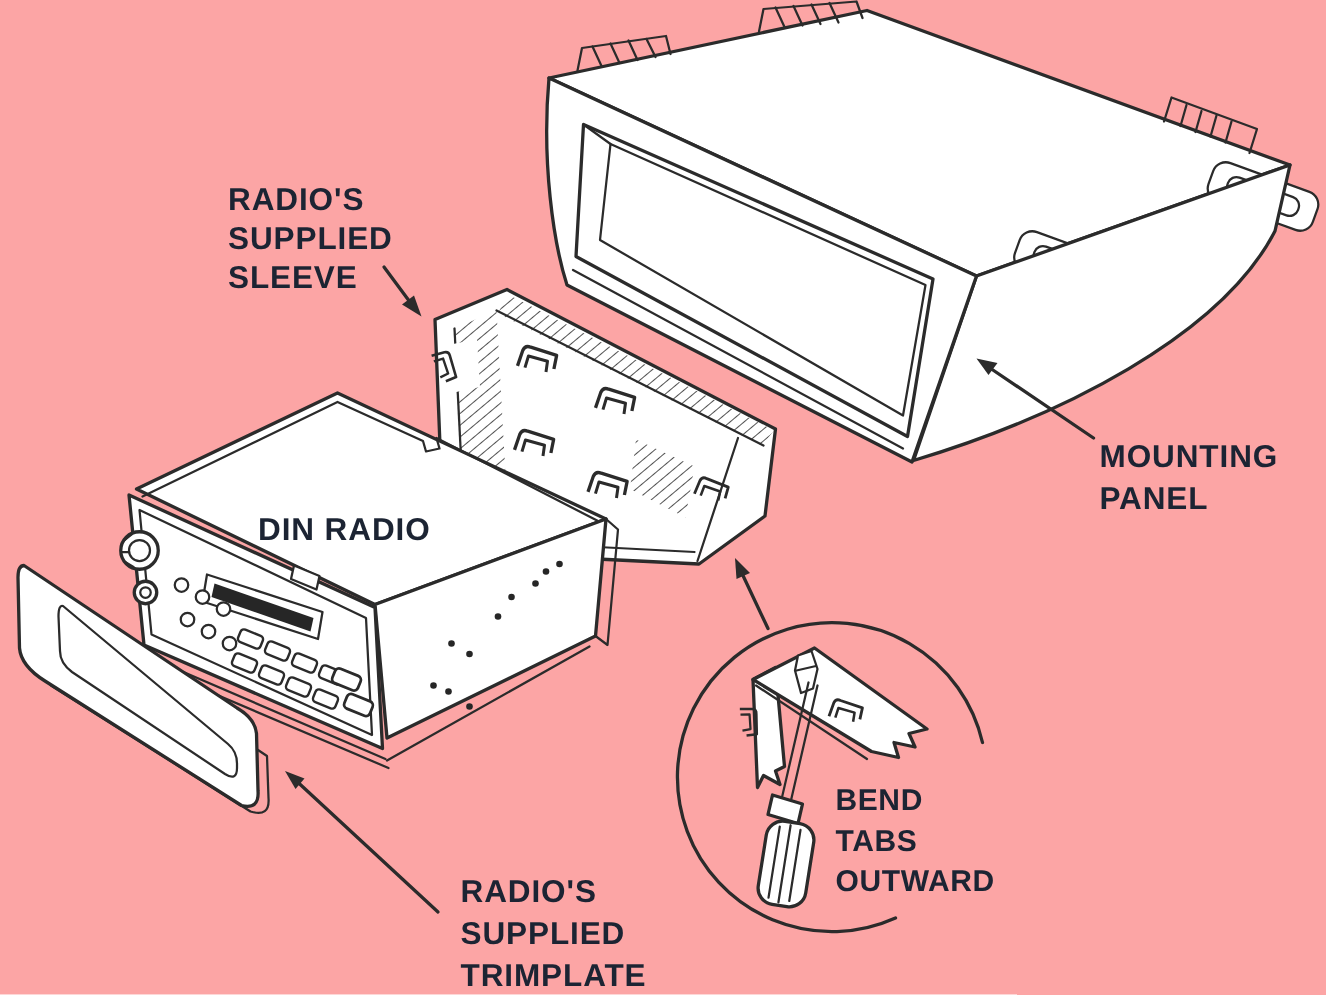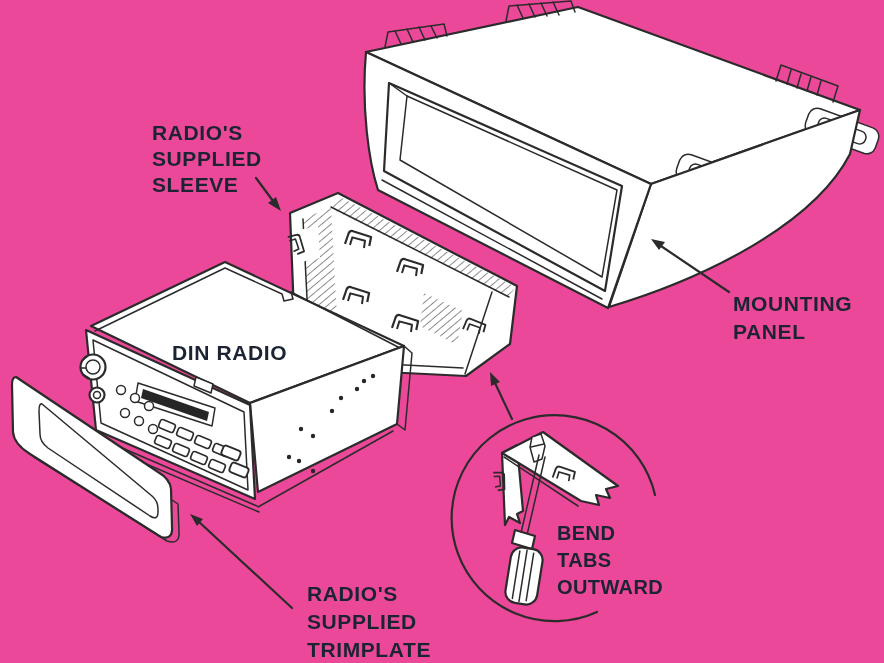--- a/index.html
+++ b/index.html
@@ -1,16 +1,16 @@
 <!DOCTYPE html>
 <html><head>
 <meta charset="utf-8">
 <style>
   html,body{margin:0;padding:0;background:#ffffff;}
-  .stage{position:relative;width:884px;height:663px;background:#ec4899;overflow:hidden;}
+  .stage{position:relative;width:884px;height:663px;background:#fca5a5;overflow:hidden;}
   svg{display:block;}
   .ln{fill:none;stroke:#2b2b2b;stroke-width:2.2;stroke-linejoin:round;stroke-linecap:round;}
   .lnthin{fill:none;stroke:#2b2b2b;stroke-width:1.5;stroke-linejoin:round;stroke-linecap:round;}
   .fillwhite{fill:#ffffff;}
   .dark{fill:#262626;stroke:none;}
   .lbl{font-family:"Liberation Sans","DejaVu Sans",sans-serif;font-weight:700;font-size:21px;letter-spacing:.6px;fill:#1c2433;}
   .lbl-small{font-family:"Liberation Sans","DejaVu Sans",sans-serif;font-weight:700;font-size:20px;letter-spacing:.4px;fill:#1c2433;}
   .arrowhead{fill:#2b2b2b;stroke:none;}
 </style>
 </head>

